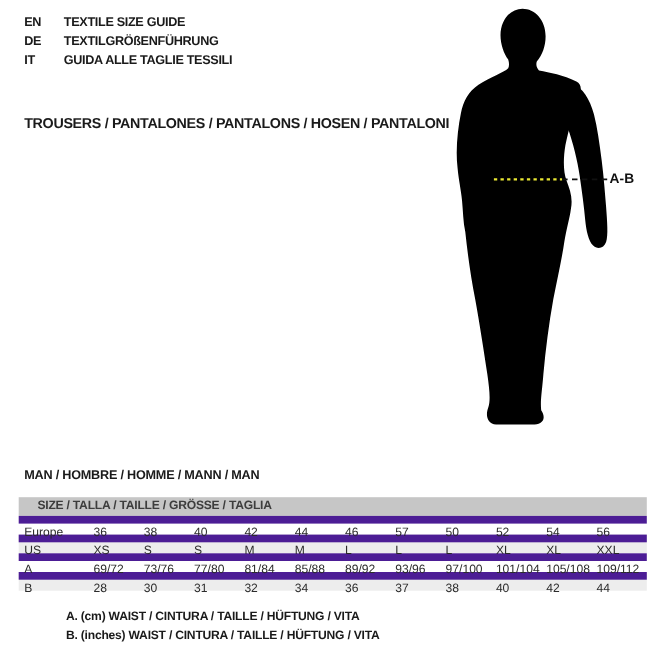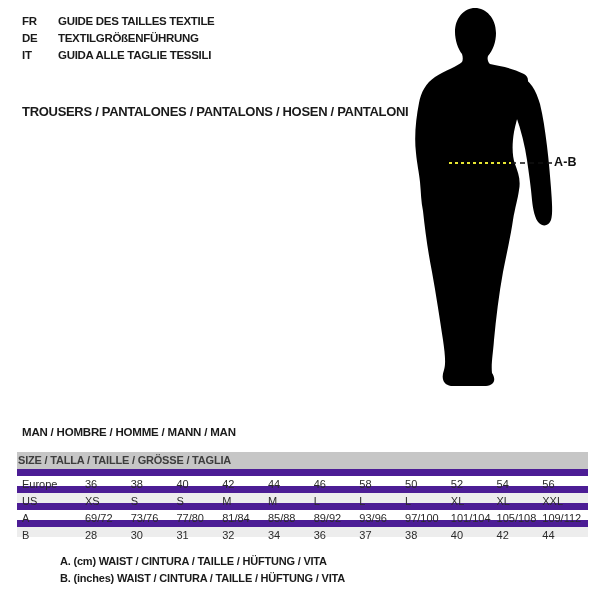--- a/index.html
+++ b/index.html
@@ -33,21 +33,21 @@
   
   .section-title {
     position:absolute; left:22px; top:426px;
     font-size:11.5px; font-weight:bold; letter-spacing:-0.2px;
   }
 
   
   .size-table { position:absolute; left:17px; top:452px; width:571px; font-size:11px; }
   .size-table-header {
     height:17px; line-height:17px; background:#c6c6c6; color:#3d3d3d;
-    font-weight:bold; padding-left:1px; letter-spacing:-0.2px;
+    font-weight:bold; padding-left:17px; letter-spacing:-0.2px;
   }
   .size-row {
     display:grid; grid-template-columns:68px repeat(11, 1fr);
     height:17px; line-height:16px; color:#2b2b2b;
     border-top:7px solid #4c1d95;
   }
   .size-row.alt { background:#ededed; }
   .size-row-label { padding-left:5px; text-align:left; color:#2b2b2b; }
   .size-cell { }
 
@@ -57,22 +57,22 @@
     font-size:11px; font-weight:bold; line-height:17px; letter-spacing:-0.2px;margin-left:40px;
   }
 </style>
 </head>
 <body>
 
 <div class="canvas">
 
   <div class="lang-block">
       <div class="lang-row">
-        <span class="lang-code">FR</span>
-        <span class="lang-title">GUIDE DES TAILLES TEXTILE</span>
+        <span class="lang-code">EN</span>
+        <span class="lang-title">TEXTILE SIZE GUIDE</span>
       </div>
       <div class="lang-row">
         <span class="lang-code">DE</span>
         <span class="lang-title">TEXTILGRÖßENFÜHRUNG</span>
       </div>
       <div class="lang-row">
         <span class="lang-code">IT</span>
         <span class="lang-title">GUIDA ALLE TAGLIE TESSILI</span>
       </div>
     </div>
@@ -137,21 +137,21 @@
     <div class="size-table-header">SIZE / TALLA / TAILLE / GRÖSSE / TAGLIA</div>
     <div>
         <div class="size-row">
           <div class="size-row-label">Europe</div>
           <div class="size-cell">36</div>
           <div class="size-cell">38</div>
           <div class="size-cell">40</div>
           <div class="size-cell">42</div>
           <div class="size-cell">44</div>
           <div class="size-cell">46</div>
-          <div class="size-cell">58</div>
+          <div class="size-cell">57</div>
           <div class="size-cell">50</div>
           <div class="size-cell">52</div>
           <div class="size-cell">54</div>
           <div class="size-cell">56</div>
         </div>
         <div class="size-row alt">
           <div class="size-row-label">US</div>
           <div class="size-cell">XS</div>
           <div class="size-cell">S</div>
           <div class="size-cell">S</div>

